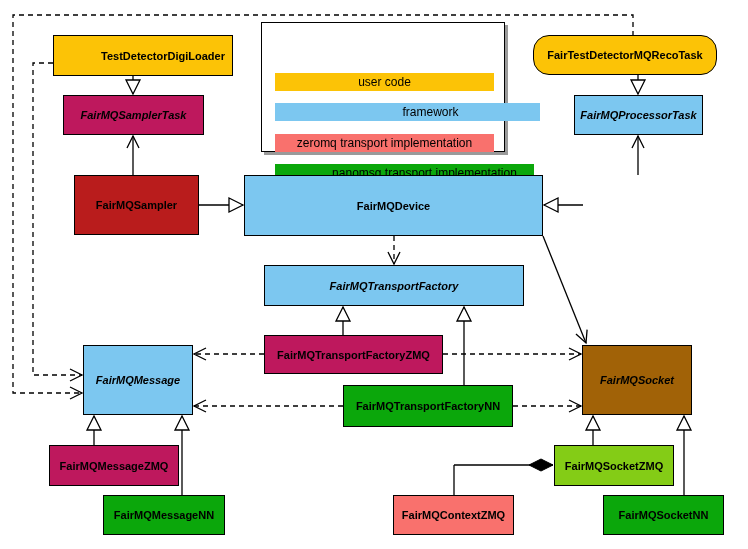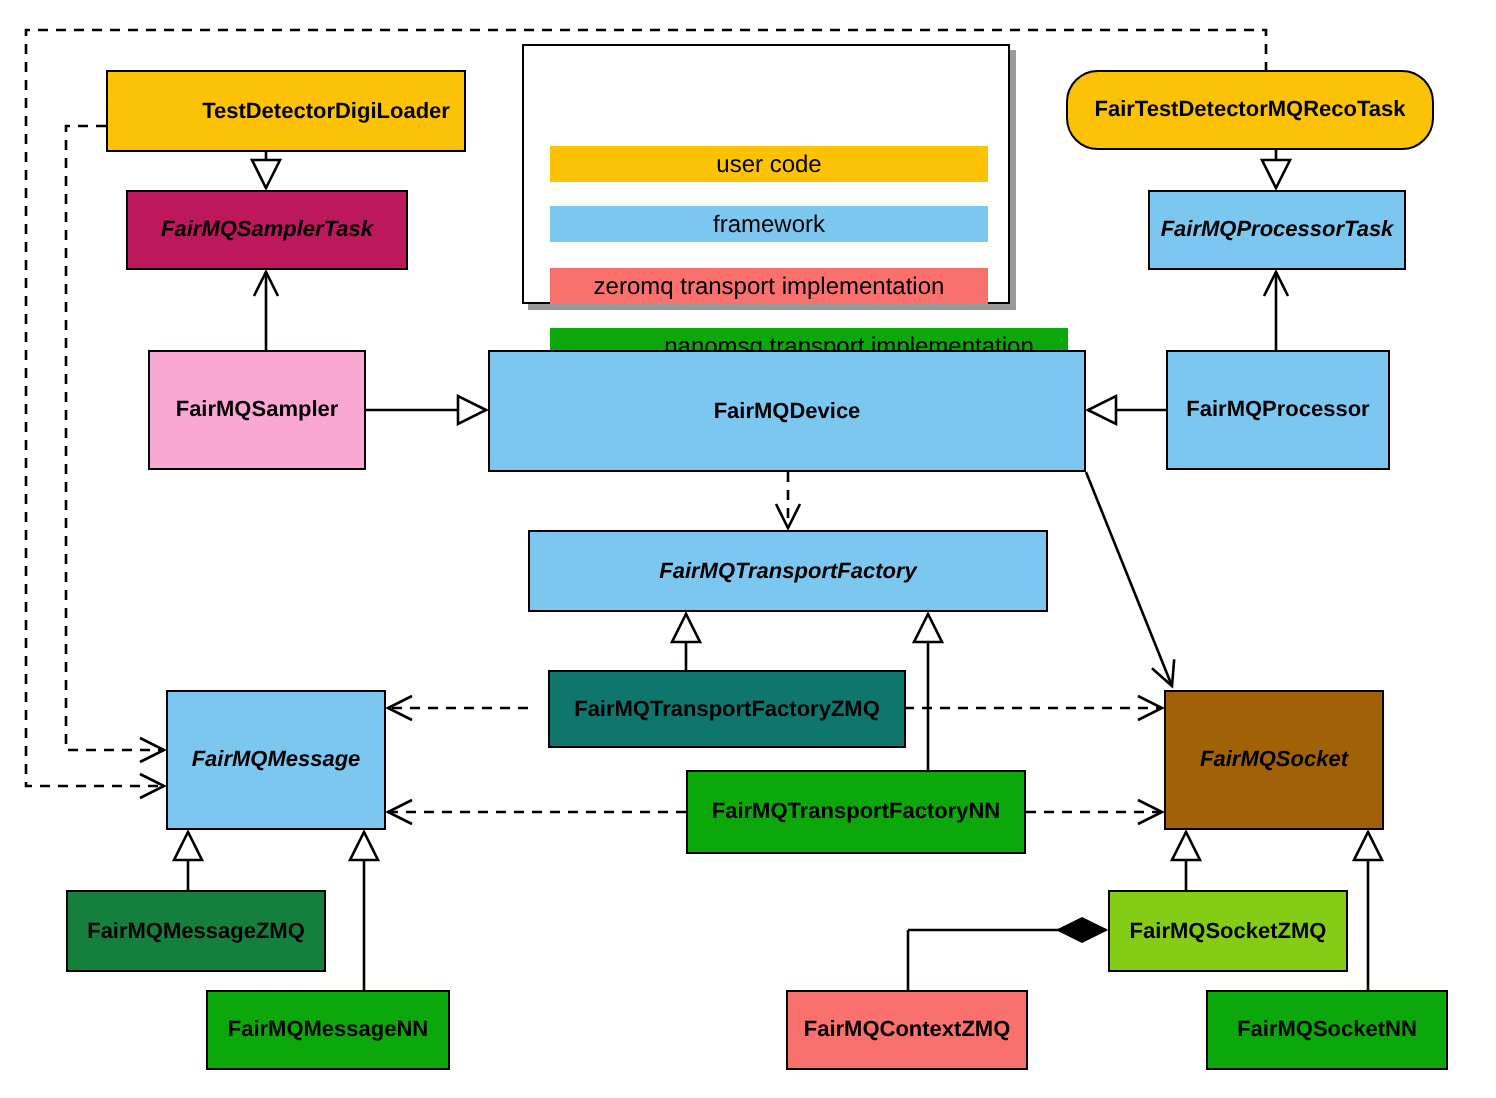--- a/index.html
+++ b/index.html
@@ -56,41 +56,40 @@
     <line x1="264" y1="354" x2="194" y2="354" stroke="#000" stroke-width="1.3" stroke-dasharray="5,4" marker-end="url(#mOpen)"></line>
     <line x1="443" y1="354" x2="581" y2="354" stroke="#000" stroke-width="1.3" stroke-dasharray="5,4" marker-end="url(#mOpen)"></line>
     <line x1="343" y1="406" x2="194" y2="406" stroke="#000" stroke-width="1.3" stroke-dasharray="5,4" marker-end="url(#mOpen)"></line>
     <line x1="513" y1="406" x2="581" y2="406" stroke="#000" stroke-width="1.3" stroke-dasharray="5,4" marker-end="url(#mOpen)"></line>
     <polyline points="53,63 33,63 33,375 82,375" fill="none" stroke="#000" stroke-width="1.3" stroke-dasharray="5,4" marker-end="url(#mOpen)"></polyline>
     <polyline points="633,36 633,15 13,15 13,393 82,393" fill="none" stroke="#000" stroke-width="1.3" stroke-dasharray="5,4" marker-end="url(#mOpen)"></polyline>
   </svg>
 
   <div class="legend-frame">
     <div class="legend-bar" style="top: 14px; background: rgb(252, 195, 6);">user code</div>
-    <div class="legend-bar" style="top: 44px; background: rgb(124, 199, 240);">framework</div>
+    <div class="legend-bar" style="top: 44px; background: rgb(124, 199, 240); padding-left: 46px;">framework</div>
     <div class="legend-bar" style="top: 75px; background: rgb(249, 113, 109);">zeromq transport implementation</div>
     <div class="legend-bar" style="top: 105px; background: rgb(11, 167, 11); padding-left: 40px;">nanomsg transport implementation</div>
   </div>
 
   <div class="node" style="left: 53px; top: 35px; width: 180px; height: 41px; background: rgb(252, 195, 6); padding-left: 40px;">TestDetectorDigiLoader</div>
   <div class="node abstract" style="left: 63px; top: 95px; width: 141px; height: 40px; background: #be185d;">FairMQSamplerTask</div>
-  <div class="node" style="left: 74px; top: 175px; width: 109px; height: 60px; background: #f9a8d4;">FairMQSampler</div>
+  <div class="node" style="left: 74px; top: 175px; width: 125px; height: 60px; background: #b91c1c;">FairMQSampler</div>
 
   <div class="node" style="left: 533px; top: 35px; width: 184px; height: 40px; background: rgb(252, 195, 6); border-radius: 16px;">FairTestDetectorMQRecoTask</div>
   <div class="node abstract" style="left: 574px; top: 95px; width: 129px; height: 40px; background: rgb(124, 199, 240);">FairMQProcessorTask</div>
-  <div class="node" style="left: 583px; top: 175px; width: 112px; height: 60px; background: rgb(124, 199, 240);">FairMQProcessor</div>
 
   <div class="node" style="left: 244px; top: 175px; width: 299px; height: 61px; background: rgb(124, 199, 240);">FairMQDevice</div>
   <div class="node abstract" style="left: 264px; top: 265px; width: 260px; height: 41px; background: rgb(124, 199, 240);">FairMQTransportFactory</div>
-  <div class="node" style="left: 274px; top: 335px; width: 179px; height: 39px; background: #0f766e;">FairMQTransportFactoryZMQ</div>
+  <div class="node" style="left: 264px; top: 335px; width: 179px; height: 39px; background: #be185d;">FairMQTransportFactoryZMQ</div>
   <div class="node" style="left: 343px; top: 385px; width: 170px; height: 42px; background: rgb(11, 167, 11);">FairMQTransportFactoryNN</div>
 
   <div class="node abstract" style="left: 83px; top: 345px; width: 110px; height: 70px; background: rgb(124, 199, 240);">FairMQMessage</div>
   <div class="node abstract" style="left: 582px; top: 345px; width: 110px; height: 70px; background: #a16207;">FairMQSocket</div>
 
-  <div class="node" style="left: 33px; top: 445px; width: 130px; height: 41px; background: #15803d;">FairMQMessageZMQ</div>
+  <div class="node" style="left: 49px; top: 445px; width: 130px; height: 41px; background: #be185d;">FairMQMessageZMQ</div>
   <div class="node" style="left: 103px; top: 495px; width: 122px; height: 40px; background: rgb(11, 167, 11);">FairMQMessageNN</div>
 
   <div class="node" style="left: 393px; top: 495px; width: 121px; height: 40px; background: rgb(249, 113, 109);">FairMQContextZMQ</div>
   <div class="node" style="left: 554px; top: 445px; width: 120px; height: 41px; background: #84cc16;">FairMQSocketZMQ</div>
   <div class="node" style="left: 603px; top: 495px; width: 121px; height: 40px; background: rgb(11, 167, 11);">FairMQSocketNN</div>
 
 </div>
 
 </body></html>

